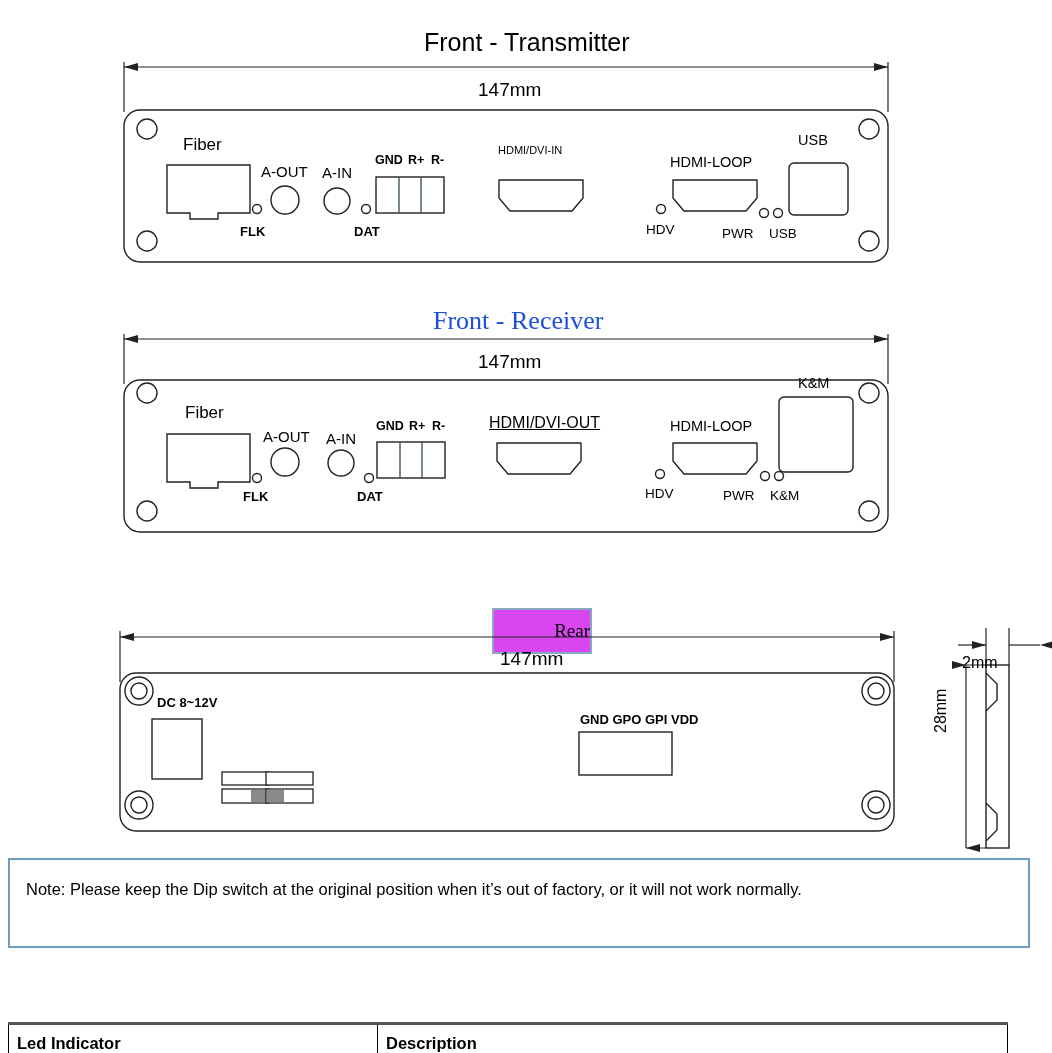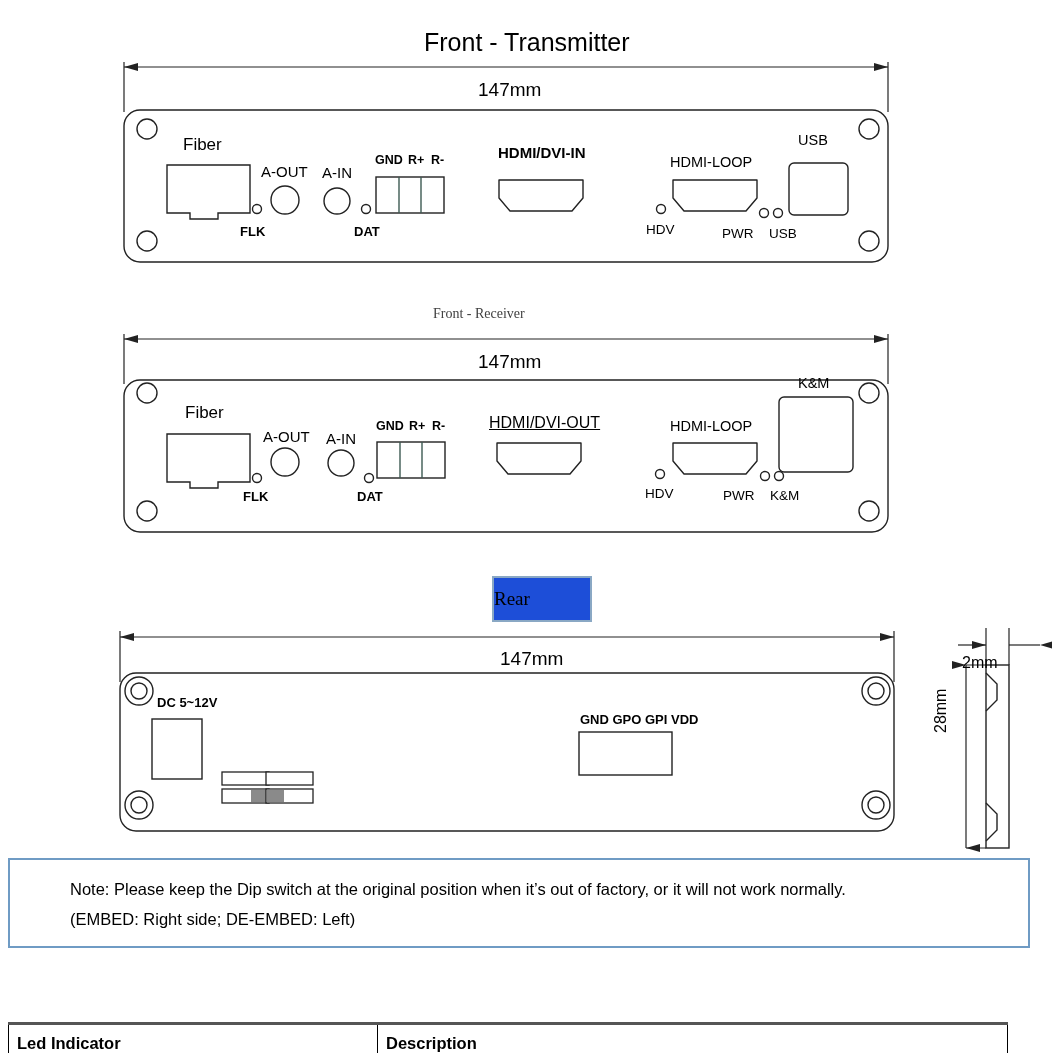--- a/index.html
+++ b/index.html
@@ -11,37 +11,37 @@
   svg{display:block;}
   .stage{position:absolute;left:0;top:0;width:1052px;height:1053px;}
 
   
   .title-sans{
     position:absolute;font-family:"Liberation Sans",sans-serif;
     font-size:25px;color:#000;white-space:nowrap;
   }
   .title-serif{
     position:absolute;font-family:"Liberation Serif",serif;
-    font-size:14px;color:#404040;white-space:nowrap;
+    font-size:26px;color:#1d4ed8;white-space:nowrap;
   }
   .rear-box{
-    position:absolute;border:2px solid #8aa8c4;background:#1d4ed8;
-    display:flex;align-items:center;justify-content:flex-start;
-    font-family:"Liberation Serif",serif;font-size:19px;color:#000;
+    position:absolute;border:2px solid #8aa8c4;background:#d946ef;
+    display:flex;align-items:center;justify-content:flex-end;
+    font-family:"Liberation Serif",serif;font-size:19px;color:#000;margin-top:32px;
   }
 
   
   .note-box{
     position:absolute;left:8px;top:858px;width:1022px;height:90px;
     border:2px solid #6f9bc4;background:#fff;box-sizing:border-box;
     padding:14px 16px 0 16px;
   }
   .note-line{
     font-family:"Liberation Sans",sans-serif;font-size:16.5px;
-    line-height:30px;color:#000;white-space:nowrap;margin-left:44px;
+    line-height:30px;color:#000;white-space:nowrap;
   }
 
   
   .tbl{
     position:absolute;left:8px;top:1022px;width:1000px;
     border-collapse:collapse;table-layout:fixed;
   }
   .tbl td{
     border:1px solid #000;border-top:3px solid #555;
     height:30px;padding:3px 8px;
@@ -202,21 +202,21 @@
 </svg>
 
 <div class="abs" style="left:478px;top:79px;font-size:19px;">147mm</div>
 
 <div class="abs" style="left:183px;top:135px;font-size:17px;">Fiber</div>
 <div class="abs" style="left:261px;top:163px;font-size:15px;">A-OUT</div>
 <div class="abs" style="left:322px;top:164px;font-size:15px;">A-IN</div>
 <div class="abs" style="left:375px;top:153px;font-size:12.5px;font-weight:bold;">GND</div>
 <div class="abs" style="left:408px;top:153px;font-size:12.5px;font-weight:bold;">R+</div>
 <div class="abs" style="left:431px;top:153px;font-size:12.5px;font-weight:bold;">R-</div>
-<div class="abs" style="left:498px;top:144px;font-size:15px;font-weight:bold;">HDMI/DVI-IN</div>
+<div class="abs" style="left:498px;top:144px;font-size:11px;">HDMI/DVI-IN</div>
 <div class="abs" style="left:670px;top:154px;font-size:14.5px;">HDMI-LOOP</div>
 <div class="abs" style="left:798px;top:132px;font-size:14.5px;">USB</div>
 
 <div class="abs" style="left:240px;top:224px;font-size:13px;font-weight:bold;">FLK</div>
 <div class="abs" style="left:354px;top:224px;font-size:13px;font-weight:bold;">DAT</div>
 <div class="abs" style="left:646px;top:222px;font-size:13.5px;">HDV</div>
 <div class="abs" style="left:722px;top:226px;font-size:13.5px;">PWR</div>
 <div class="abs" style="left:769px;top:226px;font-size:13.5px;">USB</div>
 
 <div class="abs" style="left:478px;top:351px;font-size:19px;">147mm</div>
@@ -231,29 +231,28 @@
 <div class="abs" style="left:670px;top:418px;font-size:14.5px;">HDMI-LOOP</div>
 <div class="abs" style="left:798px;top:375px;font-size:14.5px;">K&amp;M</div>
 
 <div class="abs" style="left:243px;top:489px;font-size:13px;font-weight:bold;">FLK</div>
 <div class="abs" style="left:357px;top:489px;font-size:13px;font-weight:bold;">DAT</div>
 <div class="abs" style="left:645px;top:486px;font-size:13.5px;">HDV</div>
 <div class="abs" style="left:723px;top:488px;font-size:13.5px;">PWR</div>
 <div class="abs" style="left:770px;top:488px;font-size:13.5px;">K&amp;M</div>
 
 <div class="abs" style="left:500px;top:648px;font-size:19px;">147mm</div>
-<div class="abs" style="left:157px;top:695px;font-size:13px;font-weight:bold;">DC 5~12V</div>
+<div class="abs" style="left:157px;top:695px;font-size:13px;font-weight:bold;">DC 8~12V</div>
 <div class="abs" style="left:580px;top:712px;font-size:13px;font-weight:bold;">GND GPO GPI VDD</div>
 
 <div class="abs" style="left:962px;top:626px;font-size:16px;margin-top:28px;">2mm</div>
 <div class="abs" style="left:932px;top:733px;font-size:16px;transform:rotate(-90deg);transform-origin:left top;white-space:nowrap;">28mm</div>
 
 <div class="note-box">
   <div class="note-line">Note: Please keep the Dip switch at the original position when it’s out of factory, or it will not work normally.</div>
-  <div class="note-line">(EMBED: Right side; DE-EMBED: Left)</div>
 </div>
 
 <table class="tbl">
   <tbody>
       <tr>
     <td class="c1">Led Indicator</td>
     <td>Description</td>
   </tr>
 </tbody>
   </table>

